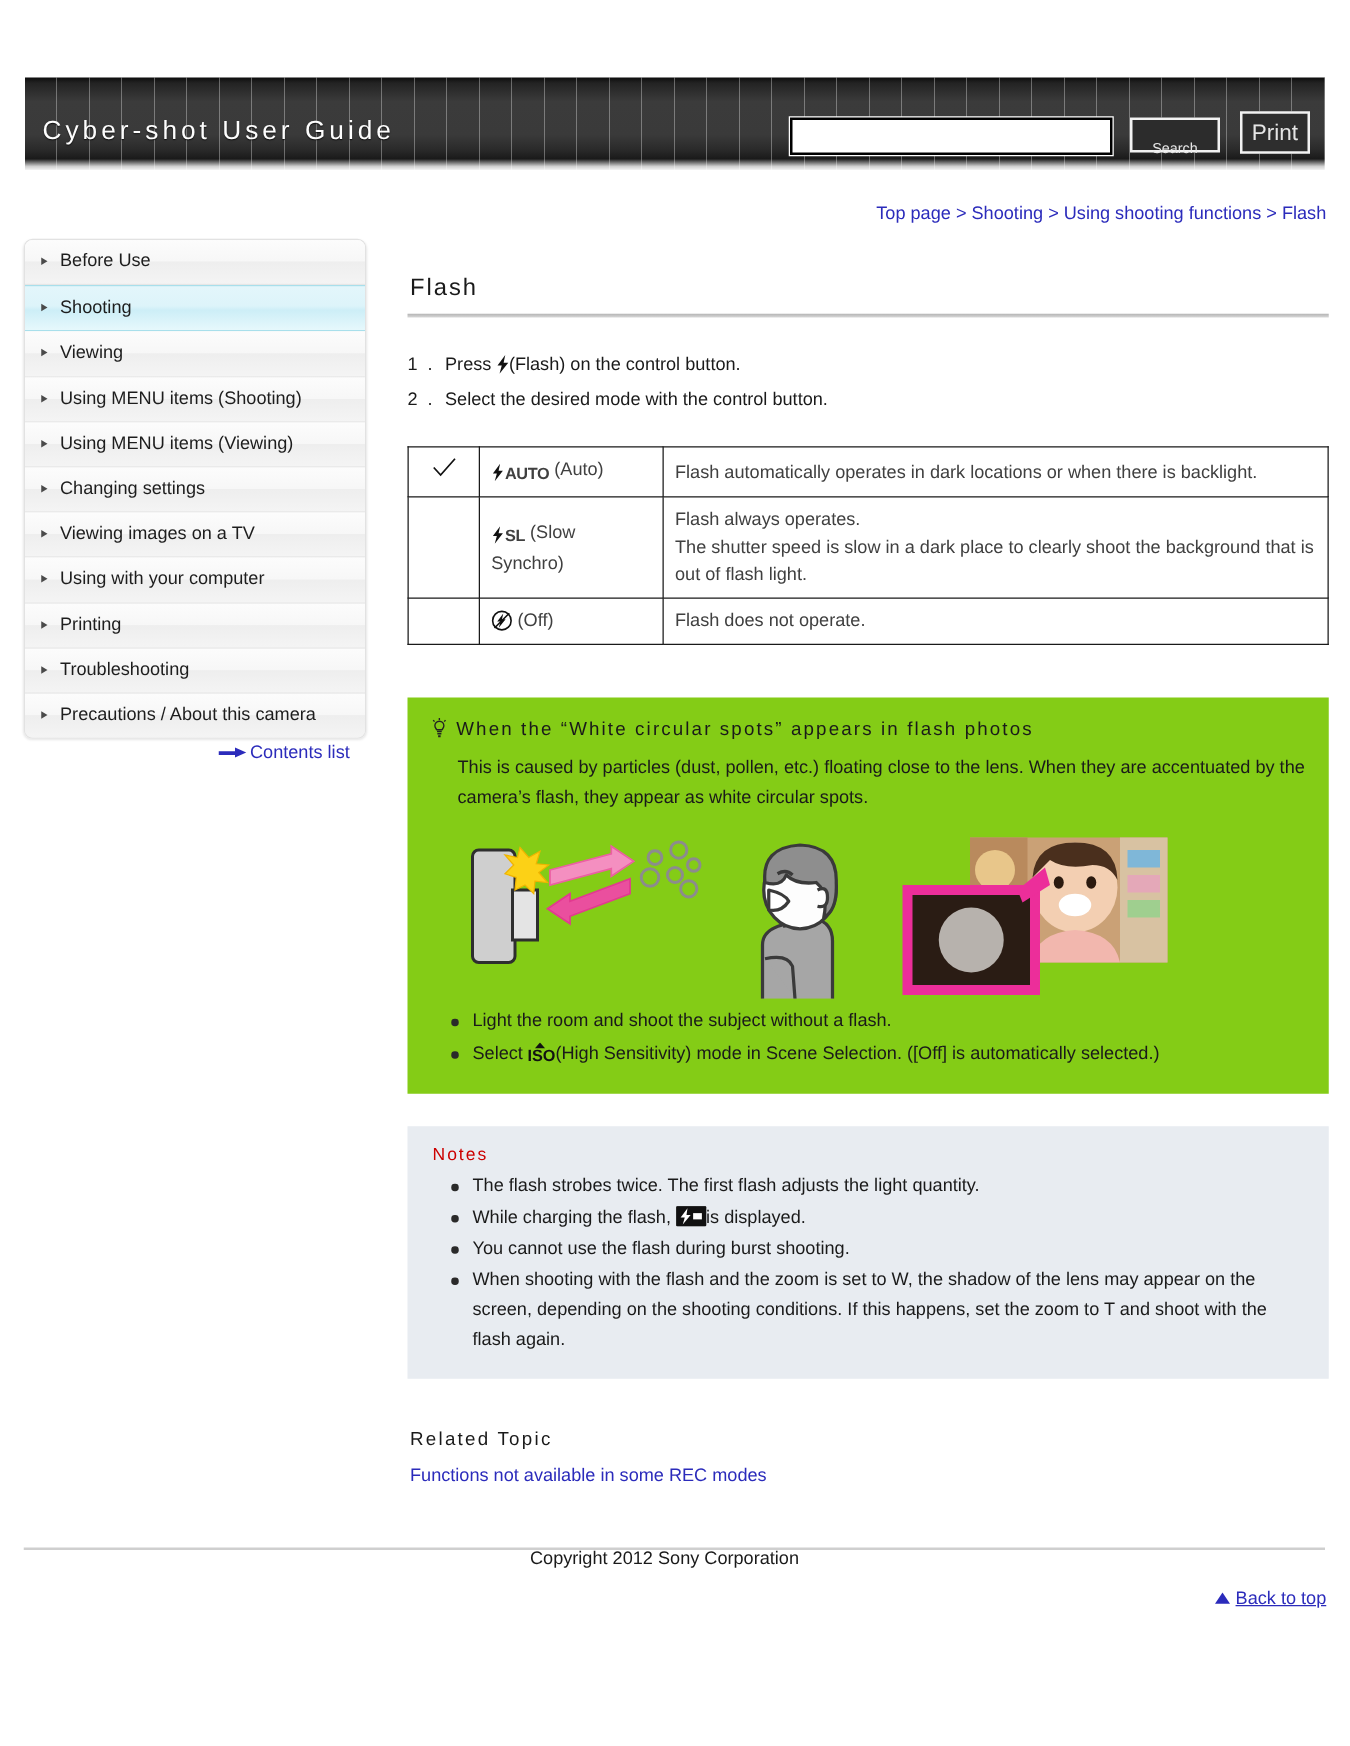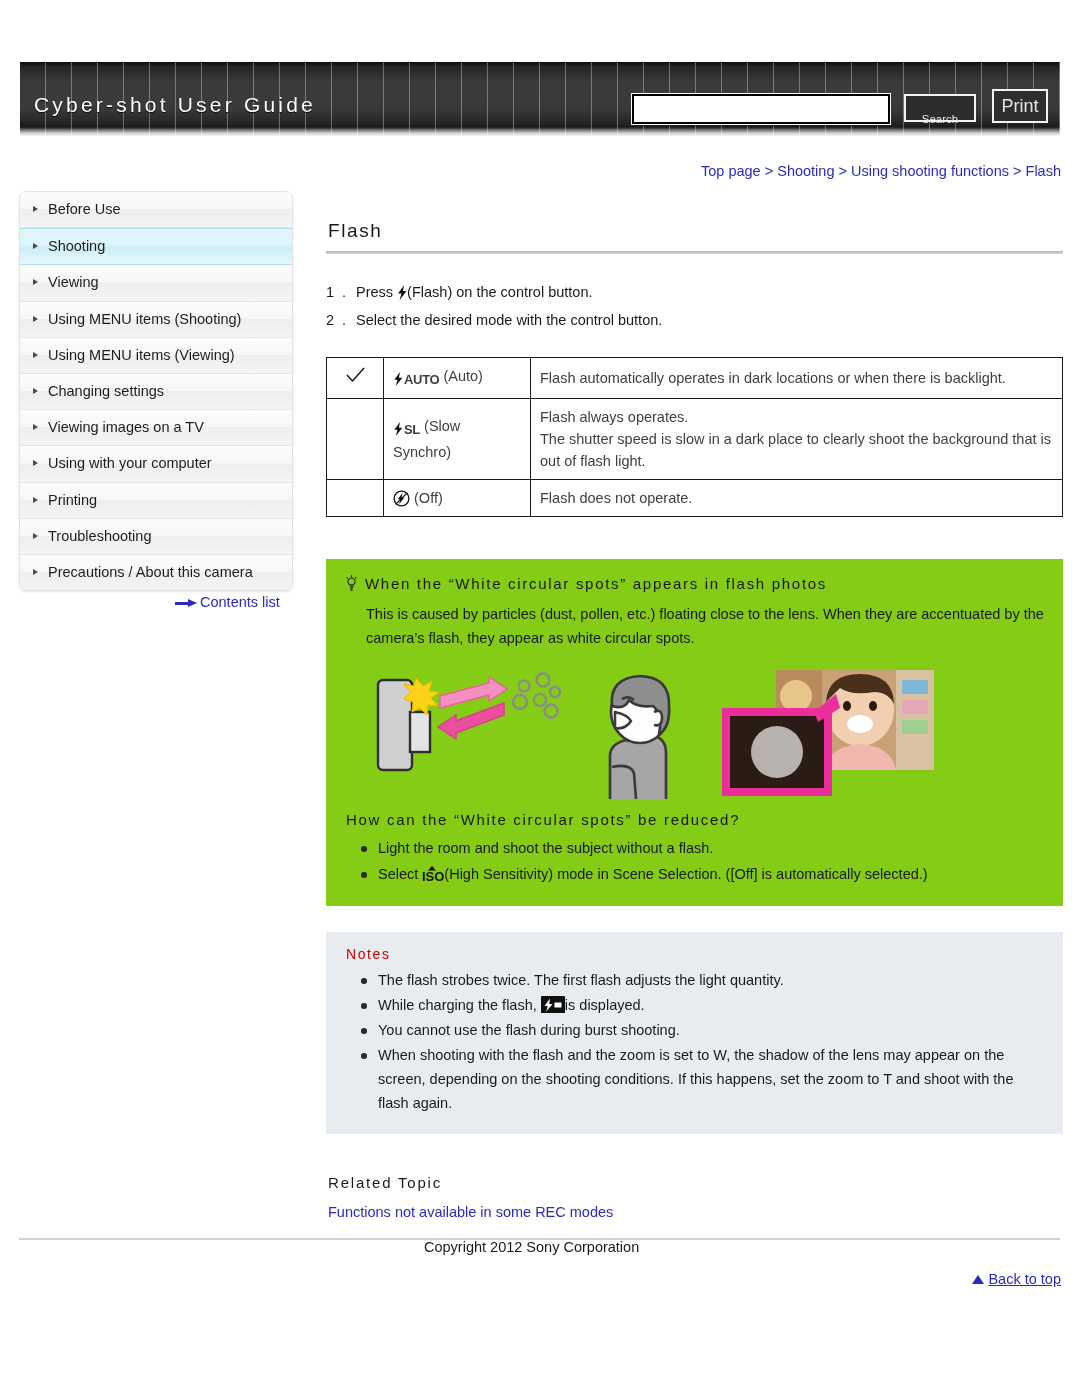--- a/index.html
+++ b/index.html
@@ -633,21 +633,20 @@
         </g>
 
         <rect x="378" y="44" width="110" height="88" fill="#ec2e9a"></rect>
         <rect x="386" y="52" width="94" height="72" fill="#2a1c14"></rect>
         <circle cx="433" cy="88" r="26" fill="#b7b2ad"></circle>
 
         <polygon points="470,48 492,30 496,44 474,58" fill="#ec2e9a"></polygon>
       </svg>
     </div>
 
-    <div class="sub-head">How can the “White circular spots” be reduced?</div>
     <ul class="dots">
       <li><span>Light the room and shoot the subject without a flash.</span></li>
       <li><span>Select</span>
         <span class="ico-iso">
           <svg width="24" height="16" viewBox="0 0 24 16">
             <polygon points="10,0 6,4.5 14,4.5" fill="#111"></polygon>
             <text x="0" y="15" font-family="Liberation Sans, sans-serif" font-size="13" font-weight="bold" fill="#111">ISO</text>
           </svg>
         </span><span>(High Sensitivity) mode in Scene Selection. ([Off] is automatically selected.)</span></li>
     </ul>

